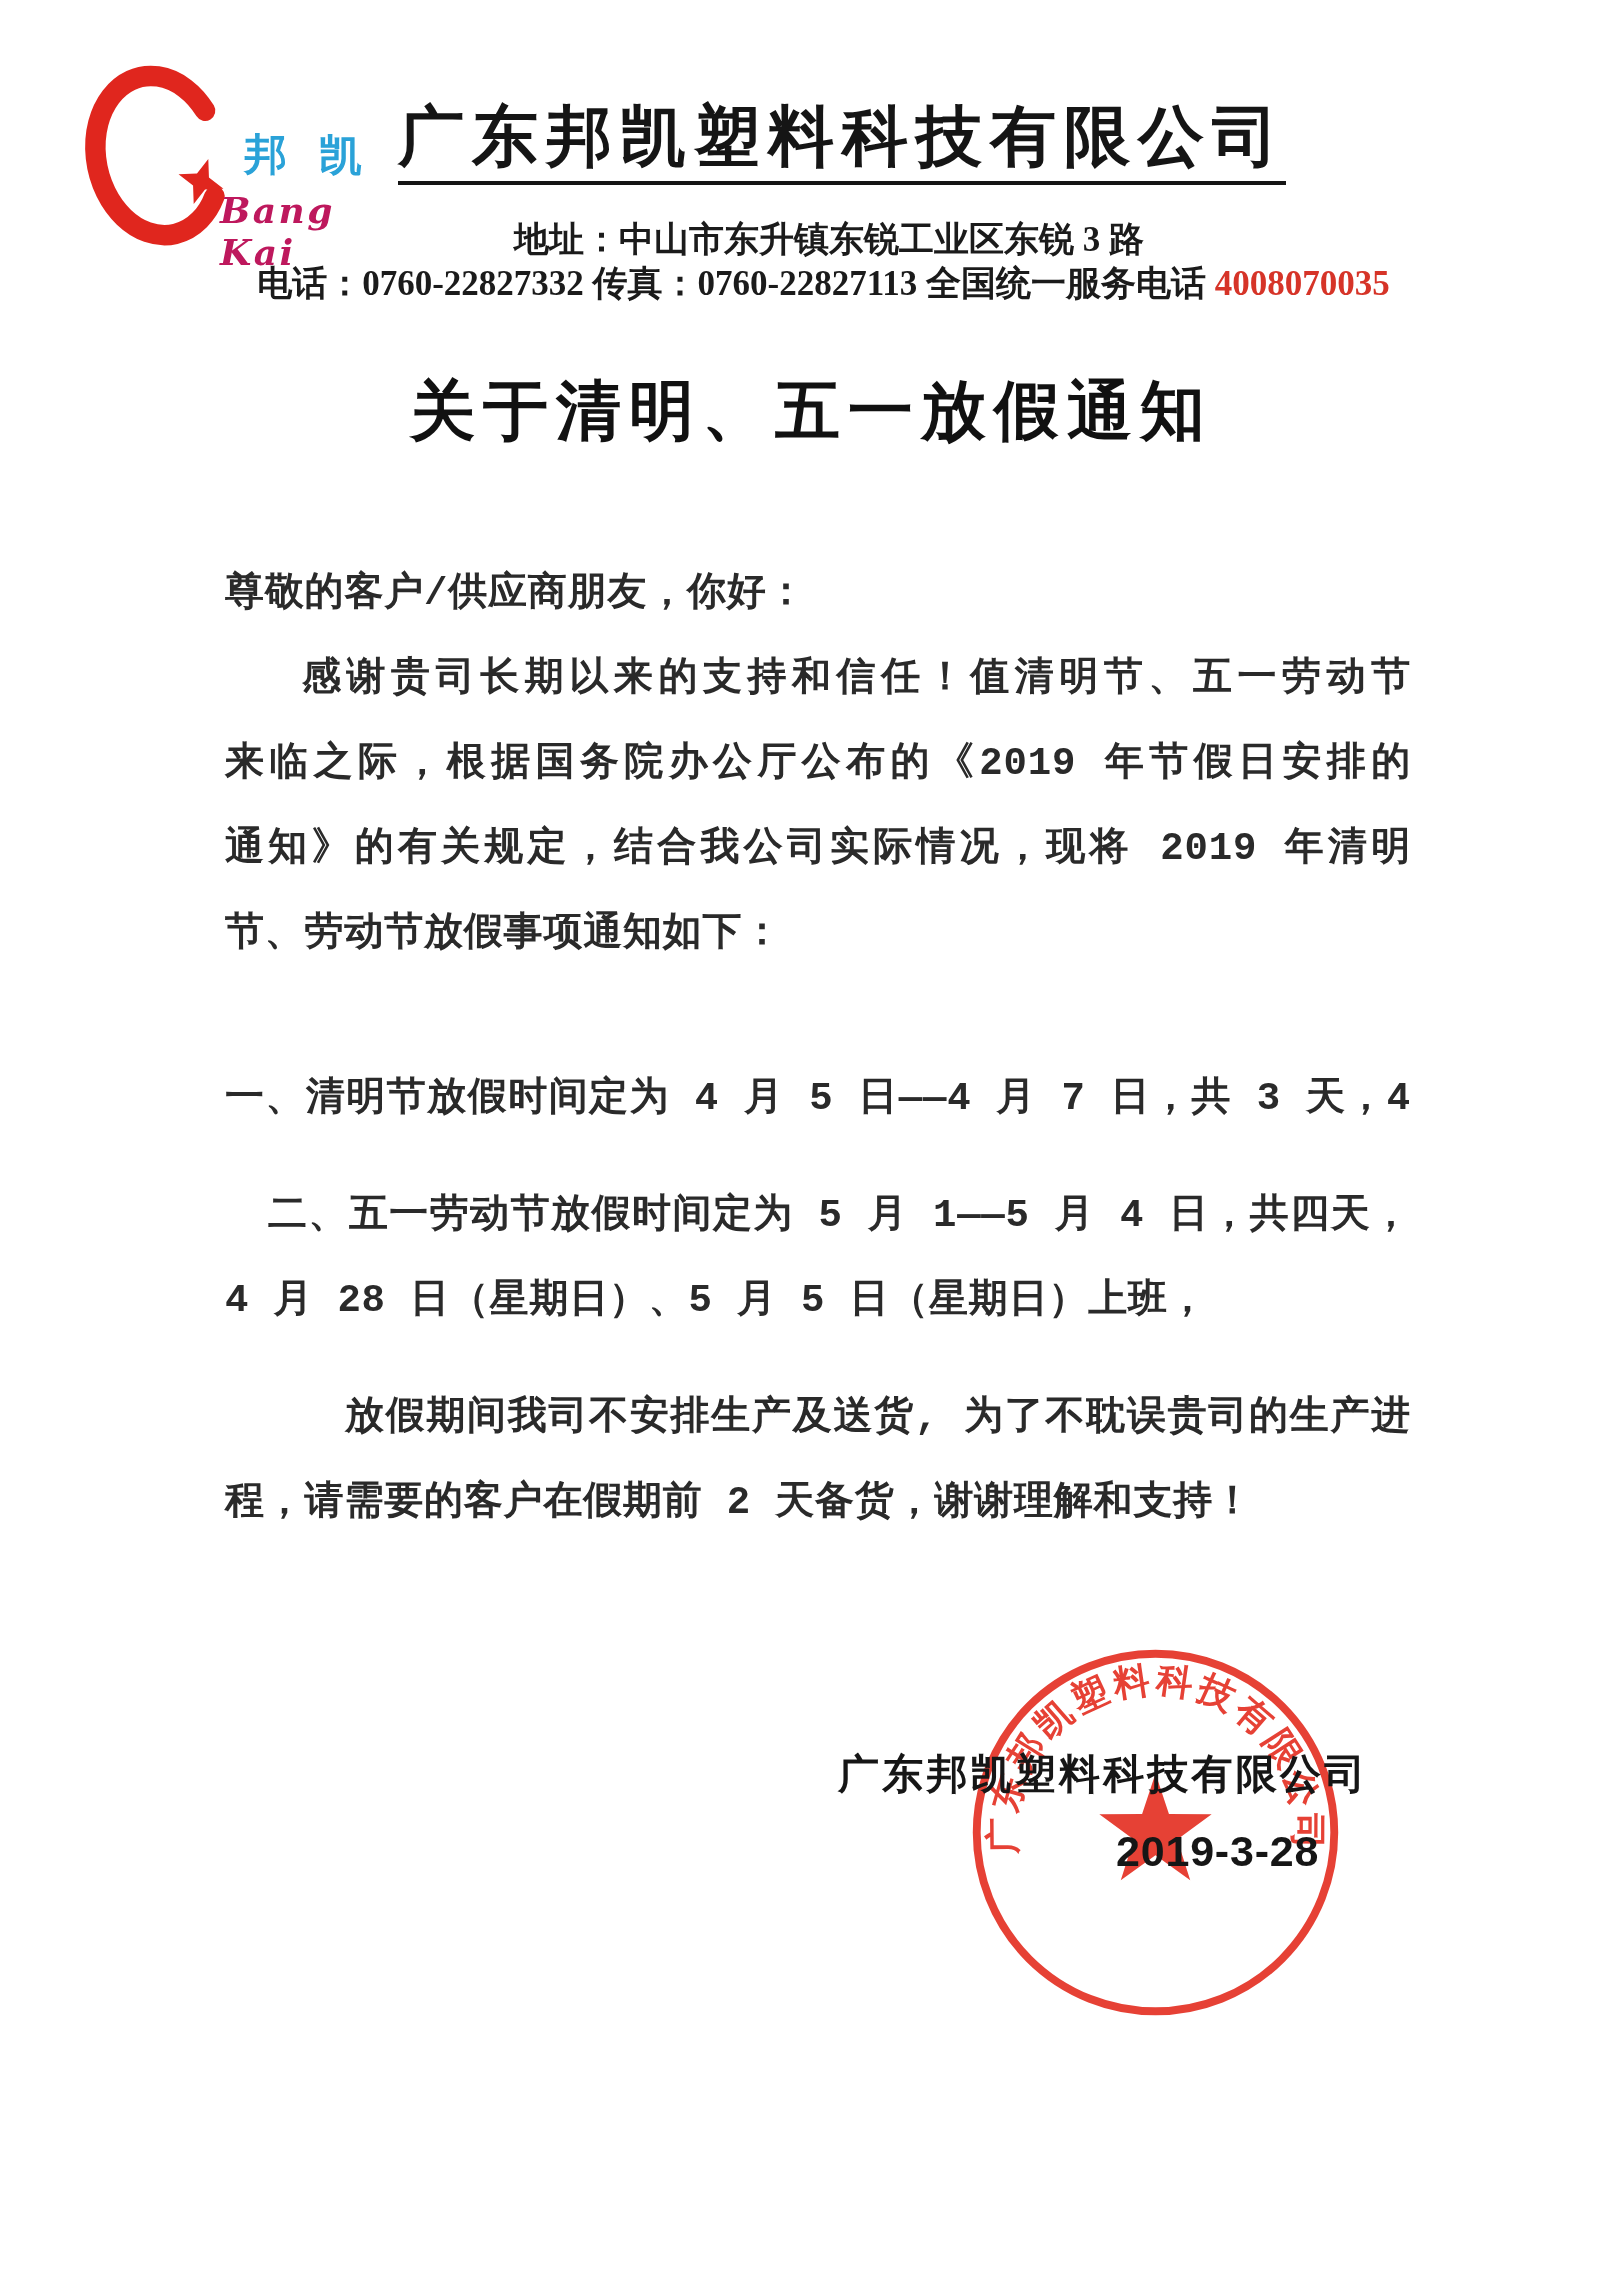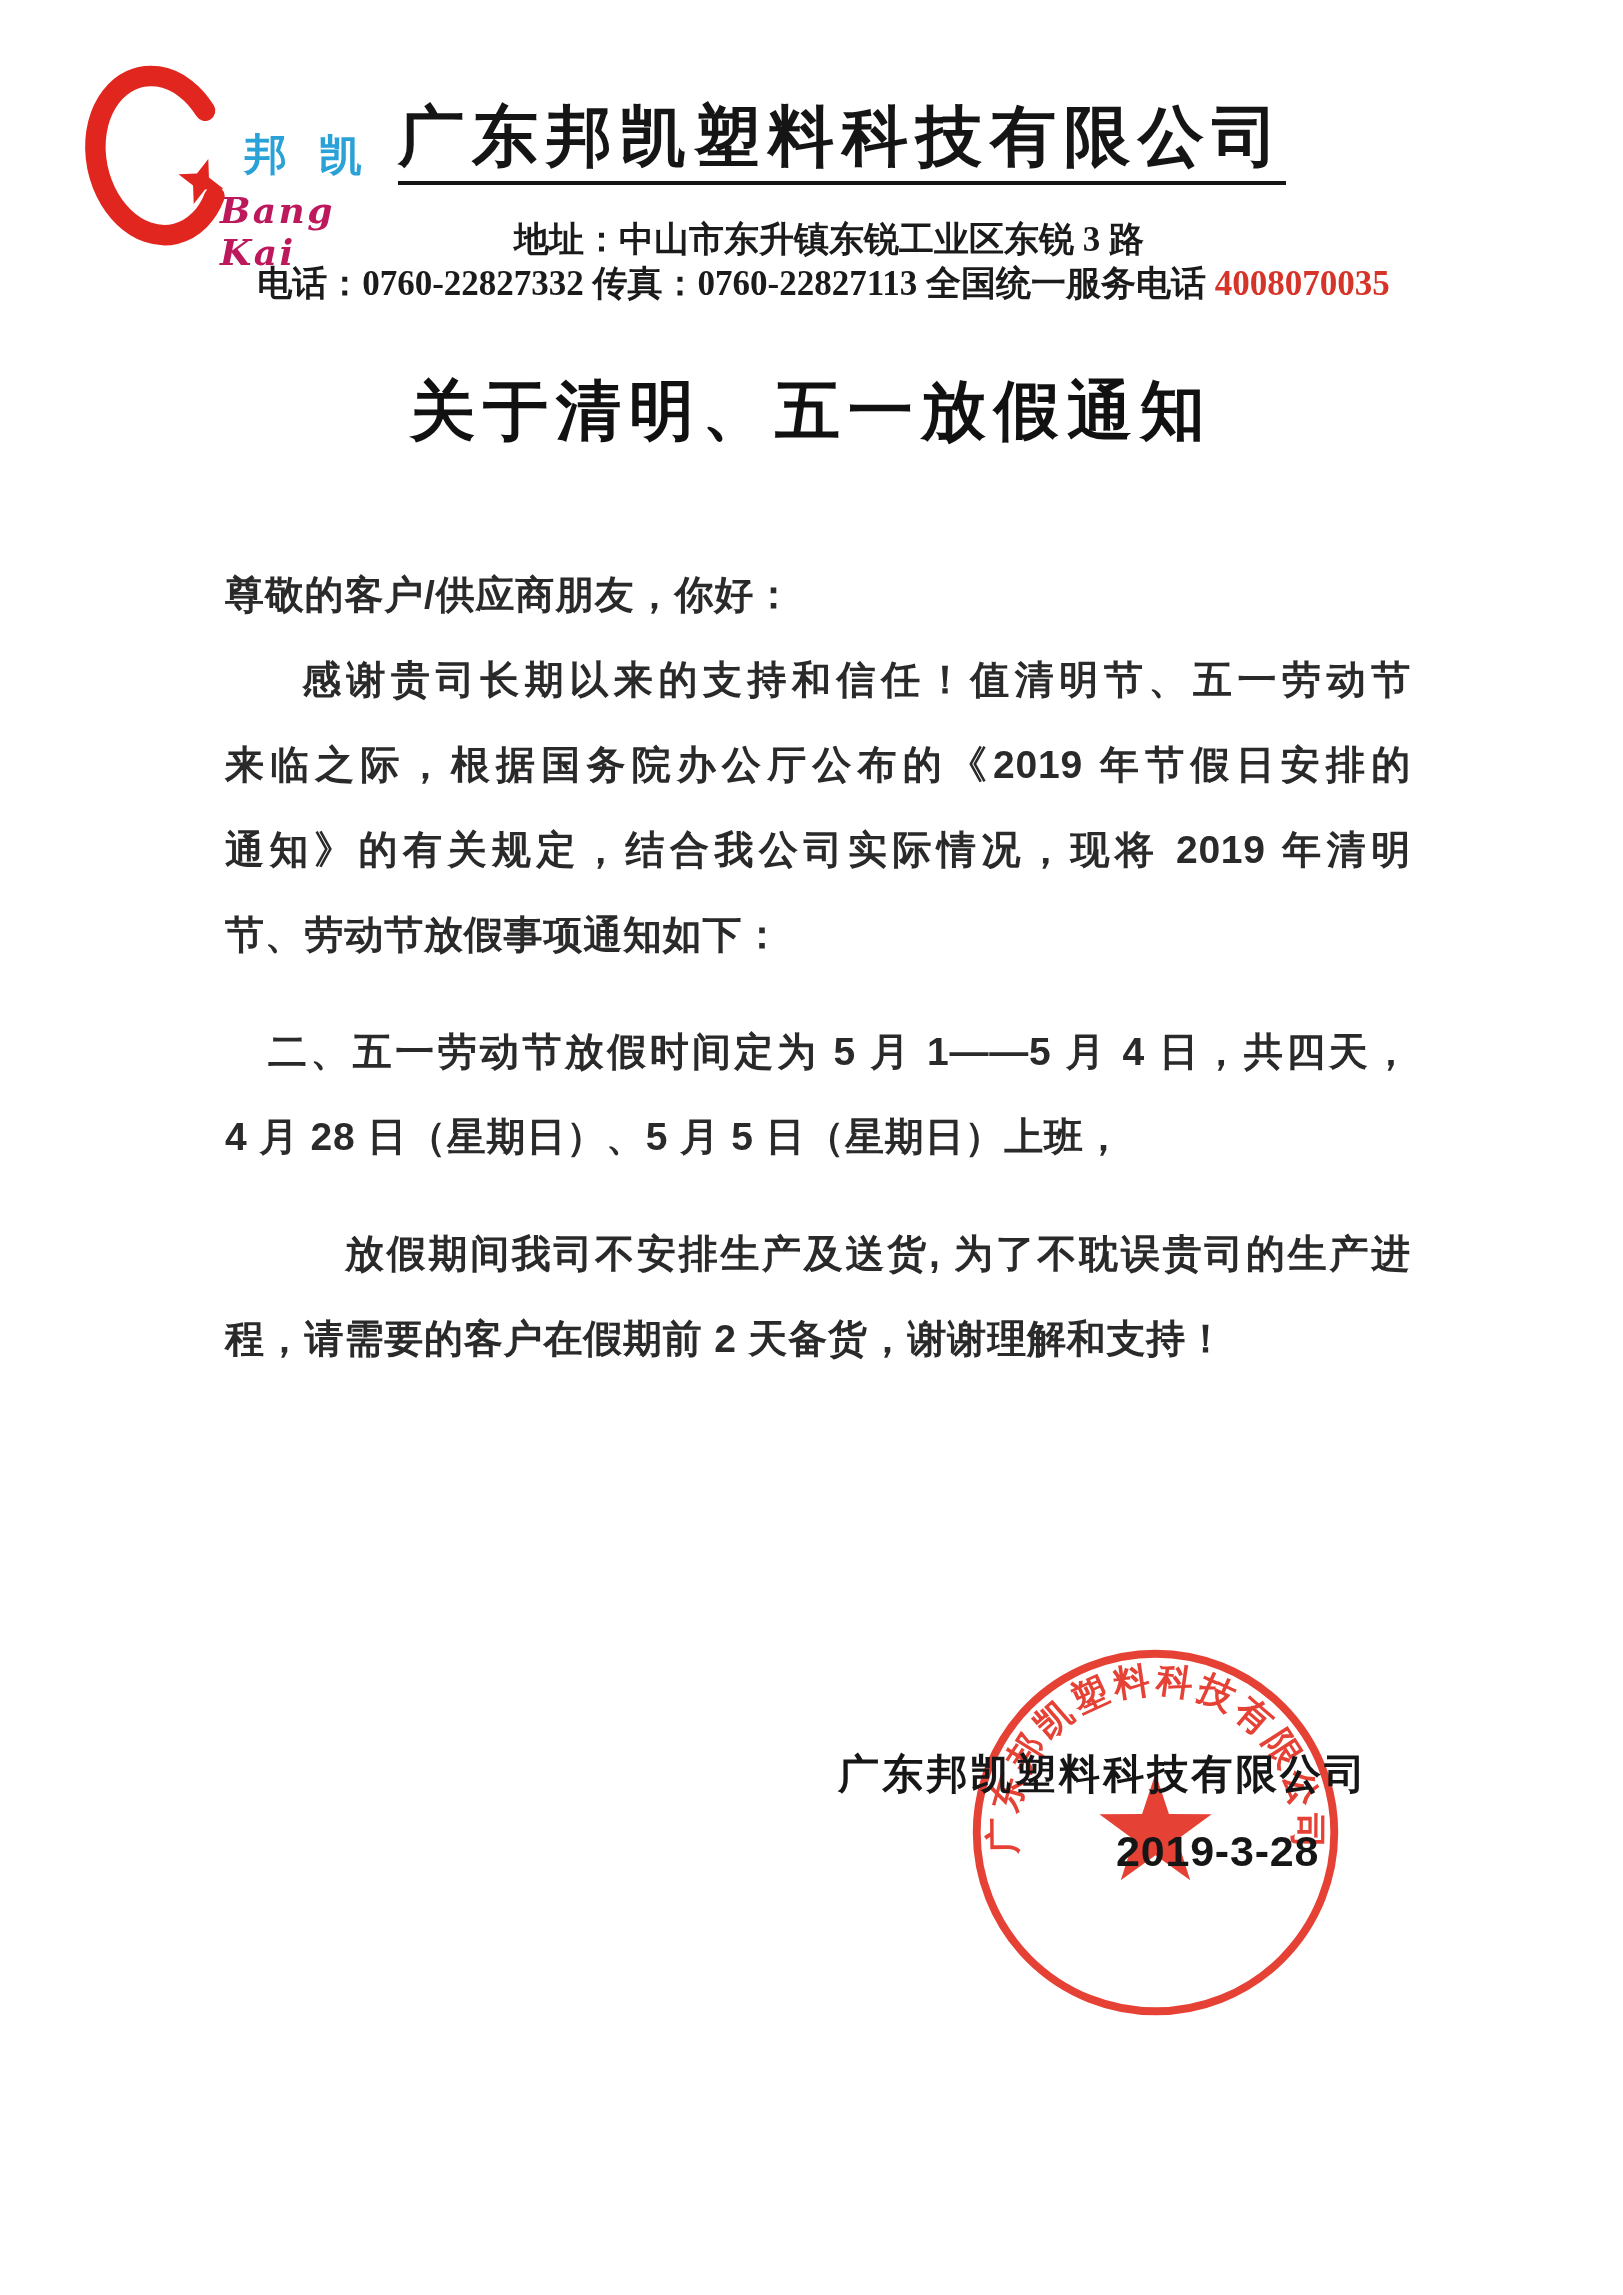--- a/index.html
+++ b/index.html
@@ -27,21 +27,21 @@
   .phone-line .hotline{color:#d63428;}
 
   
   .doc-title{position:absolute;left:0;top:367px;width:1623px;text-align:center;
              font-family:"Liberation Serif",serif;font-weight:bold;font-size:65px;
              letter-spacing:8px;color:#111;}
 
   
   .body-text{position:absolute;left:225px;top:552px;width:1186px;
              font-size:39px;font-weight:bold;line-height:85px;color:#2a2a2a;letter-spacing:0.8px;}
-  .body-text .line{white-space:nowrap;}
+  .body-text .line{white-space:nowrap;font-family:Liberation Mono, monospace;}
   .body-text .fill{white-space:normal;text-align:justify;text-align-last:justify;}
   .body-text .indent{text-indent:77px;}
   .body-text .gap-lg{margin-top:80px;}
   .body-text .gap-sm{margin-top:32px;margin-left:43px;}
 
   
   .sign-company{position:absolute;left:838px;top:1747px;font-size:41px;font-weight:bold;
                 letter-spacing:3.2px;color:#161616;z-index:3;white-space:nowrap;}
   .sign-date{position:absolute;left:1116px;top:1827px;font-size:43px;font-weight:bold;
              color:#161616;z-index:3;letter-spacing:0.8px;}
@@ -72,20 +72,21 @@
   <div class="phone-line"><span>电话：0760-22827332 传真：0760-22827113 全国统一服务电话 </span><span class="hotline">4008070035</span></div>
 
   <div class="doc-title">关于清明、五一放假通知</div>
 
   <div class="body-text">
     <div class="line">尊敬的客户/供应商朋友，你好：</div>
     <div class="line indent fill">感谢贵司长期以来的支持和信任！值清明节、五一劳动节</div>
     <div class="line fill">来临之际，根据国务院办公厅公布的《2019 年节假日安排的</div>
     <div class="line fill">通知》的有关规定，结合我公司实际情况，现将 2019 年清明</div>
     <div class="line">节、劳动节放假事项通知如下：</div>
+    <div class="line fill gap-lg">一、清明节放假时间定为 4 月 5 日——4 月 7 日，共 3 天，4</div>
     <div class="line fill gap-sm">二、五一劳动节放假时间定为 5 月 1——5 月 4 日，共四天，</div>
     <div class="line">4 月 28 日（星期日）、5 月 5 日（星期日）上班，</div>
     <div class="line indent fill gap-sm">放假期间我司不安排生产及送货, 为了不耽误贵司的生产进</div>
     <div class="line">程，请需要的客户在假期前 2 天备货，谢谢理解和支持！</div>
   </div>
 
   <div class="sign-company">广东邦凯塑料科技有限公司</div>
   <div class="sign-date">2019-3-28</div>
 
   <svg class="seal" viewBox="0 0 466 466">

